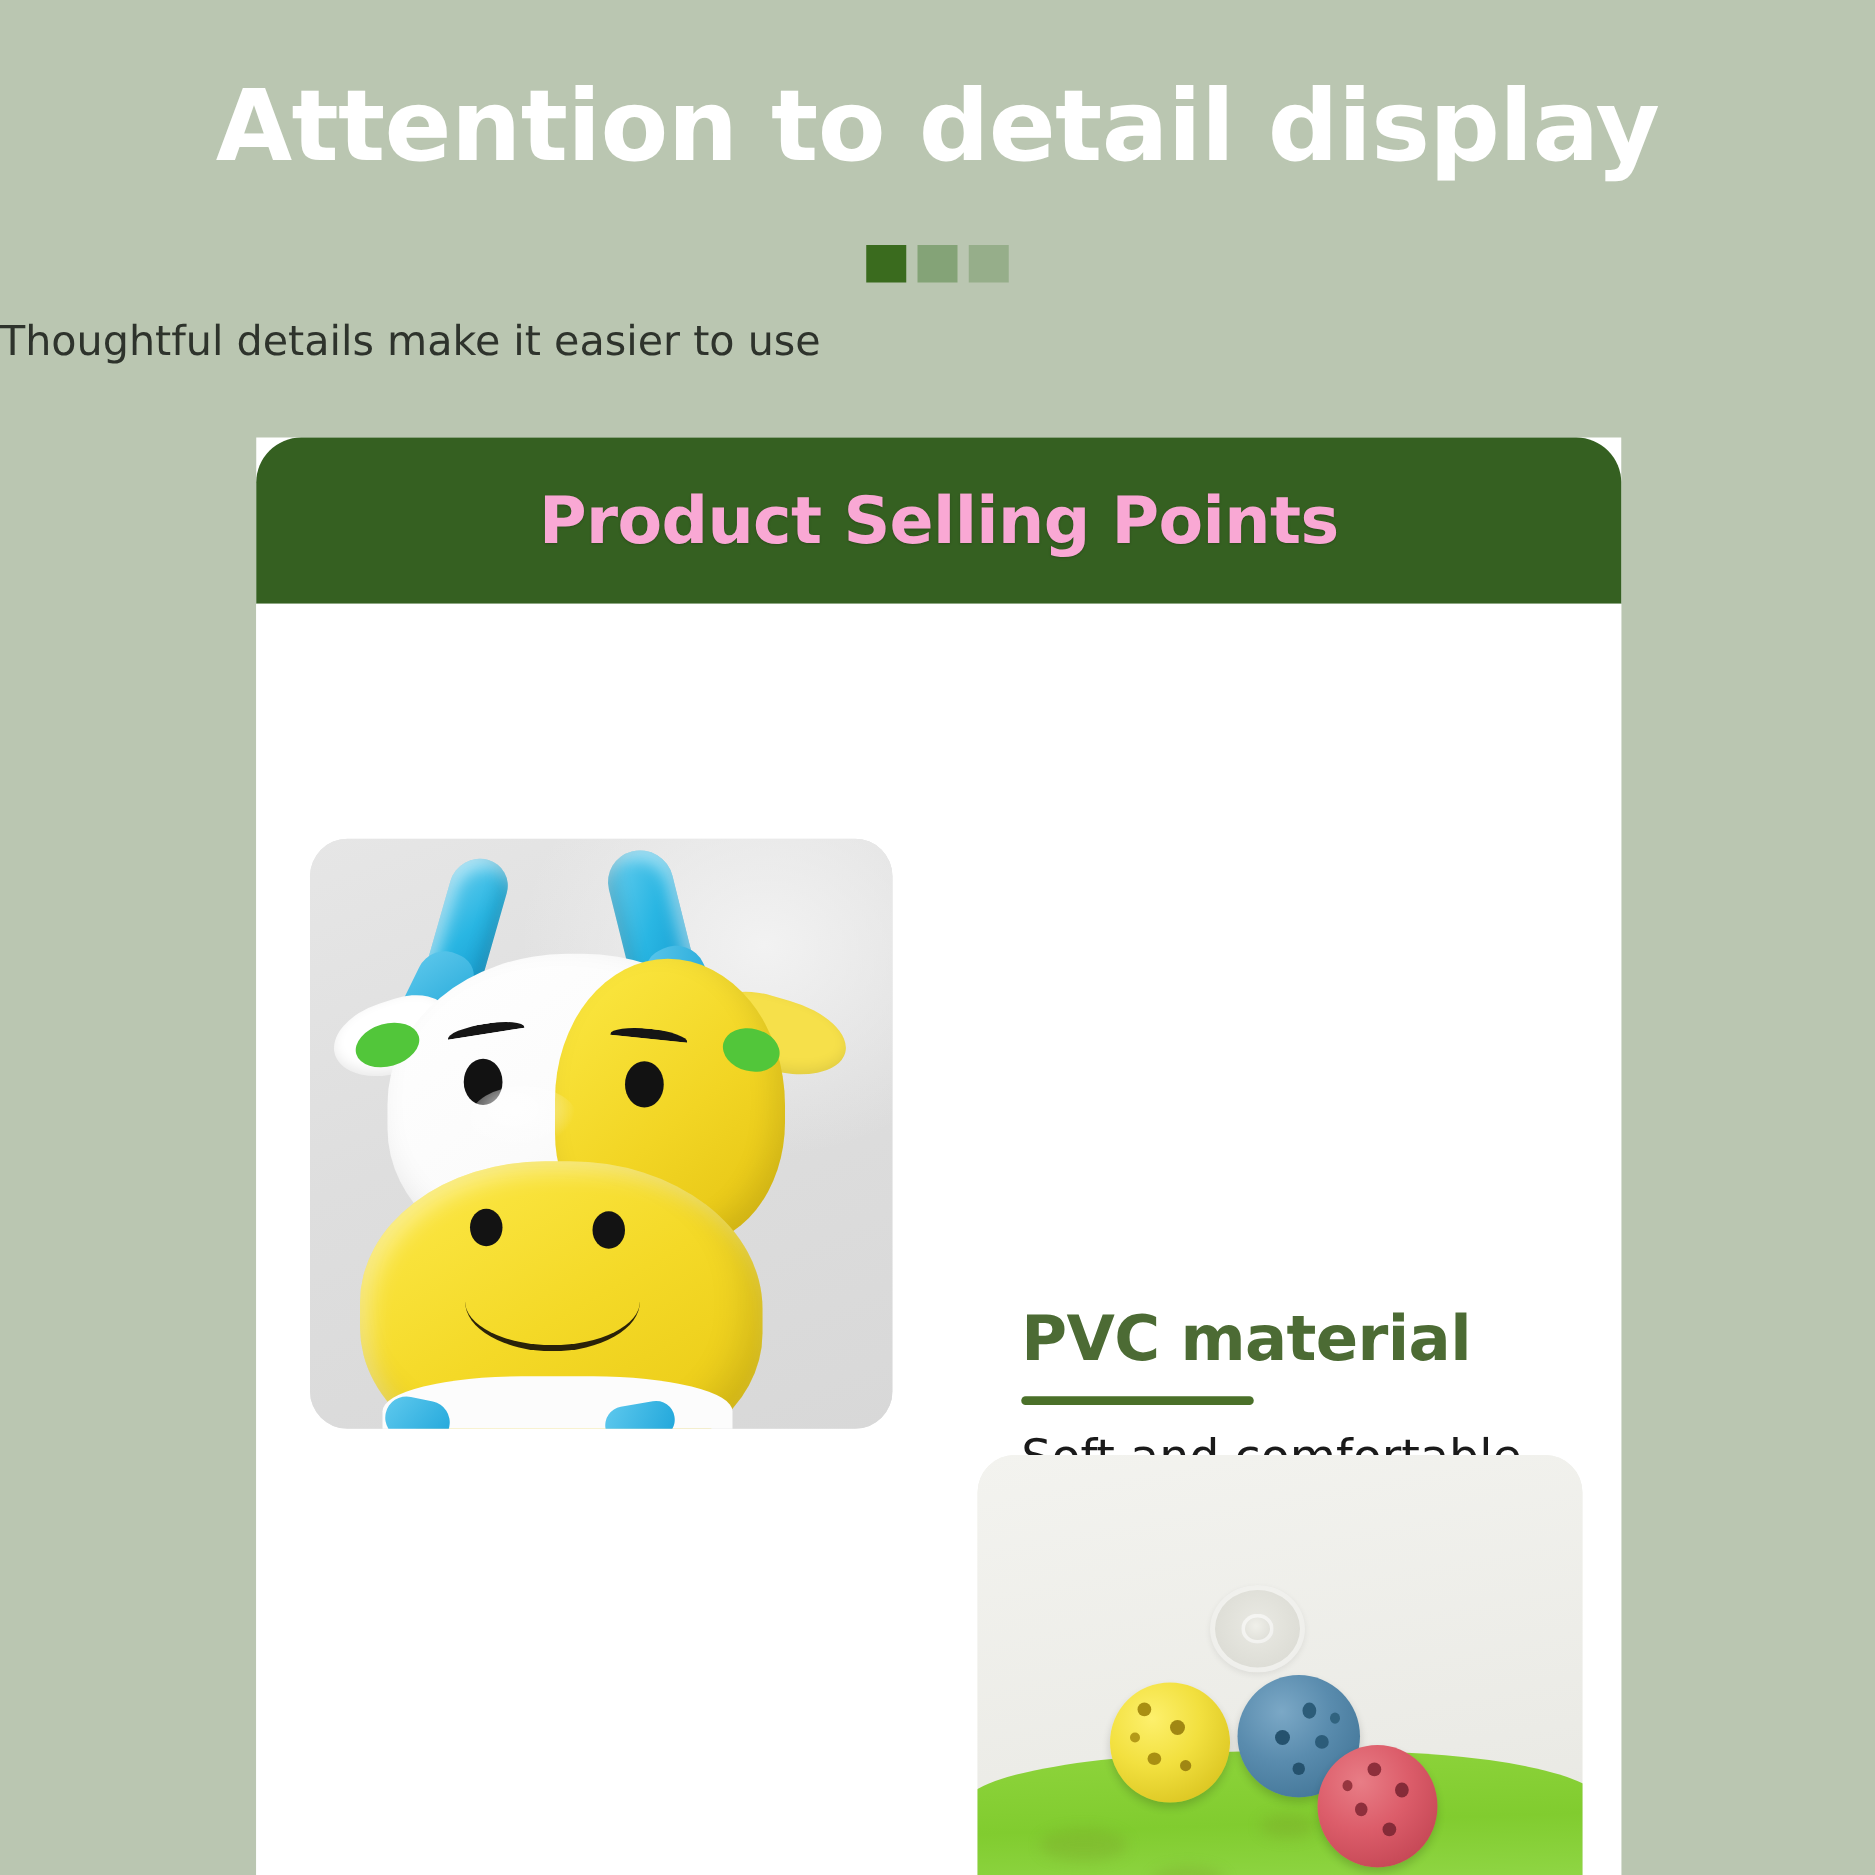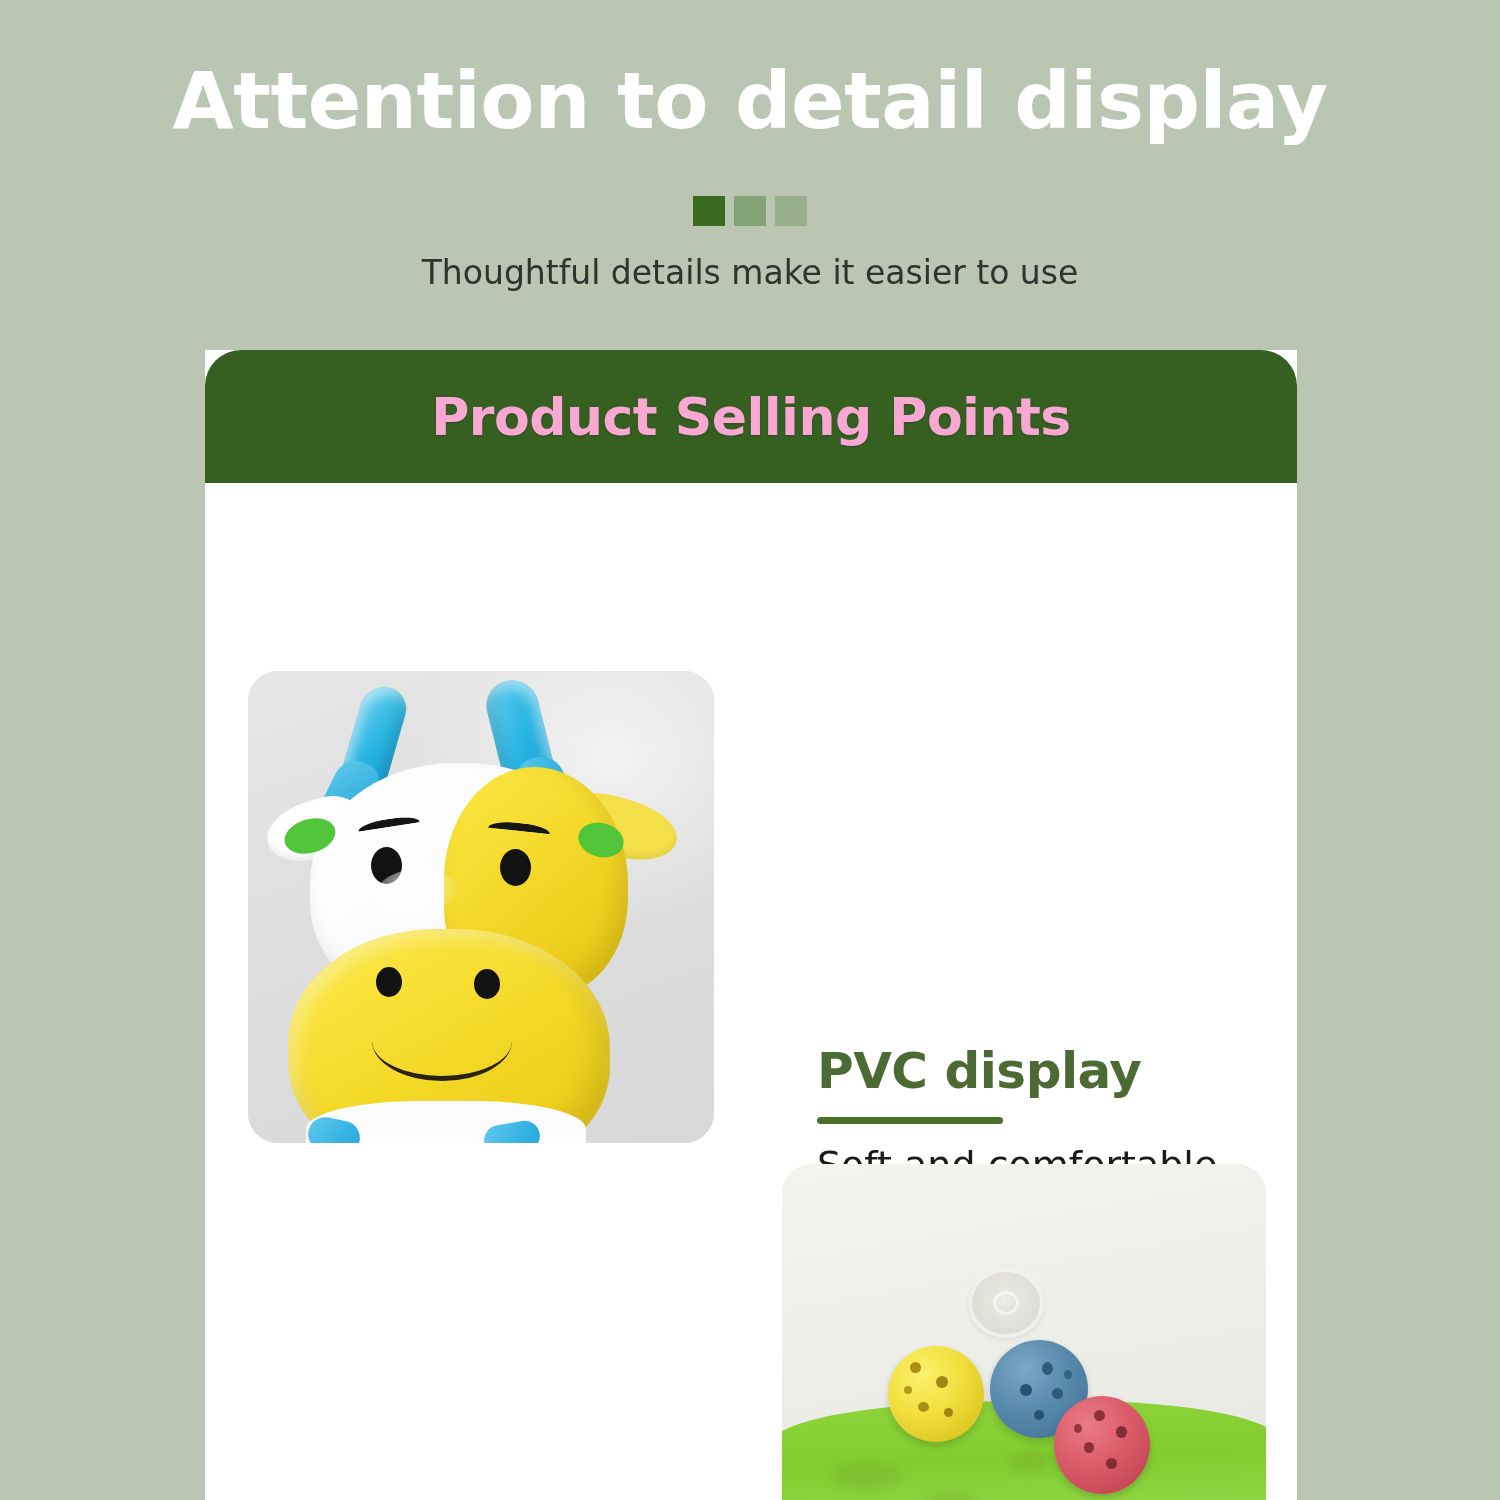--- a/index.html
+++ b/index.html
@@ -19,21 +19,20 @@
     letter-spacing:-0.5px; line-height:1.0;
     font-family:"DejaVu Sans", sans-serif;
   }
   .swatches {
     position:absolute; left:0; top:196px; width:1500px;
     display:flex; justify-content:center; gap:9px;
   }
   .swatch { width:32px; height:30px; }
   .hero-sub {
     position:absolute; left:0; top:253px; width:1500px;
-    text-align:center;
     font-size:33px; color:#2e332c; font-weight:normal;
     font-family:"DejaVu Sans", sans-serif;
   }
 
   
   .card {
     position:absolute; left:205px; top:350px;
     width:1092px; height:1150px;
     background:#ffffff;
   }
@@ -272,21 +271,21 @@
         <div class="smile"></div>
 
         <div class="neck-white"></div>
         <div class="leg leg-l"></div>
         <div class="leg leg-r"></div>
         <div class="cow-gloss"></div>
       </div>
     </div>
 
     <div class="feature-text ft-pvc">
-      <div class="feature-title">PVC display</div>
+      <div class="feature-title">PVC material</div>
       <div class="feature-rule"></div>
       <div class="feature-desc">Soft and comfortable</div>
     </div>
 
     <div class="photo photo-balls">
       <div class="balls-stage">
         <div class="balls-bg"></div>
         <div class="valve"></div>
 
         <div class="grass">

